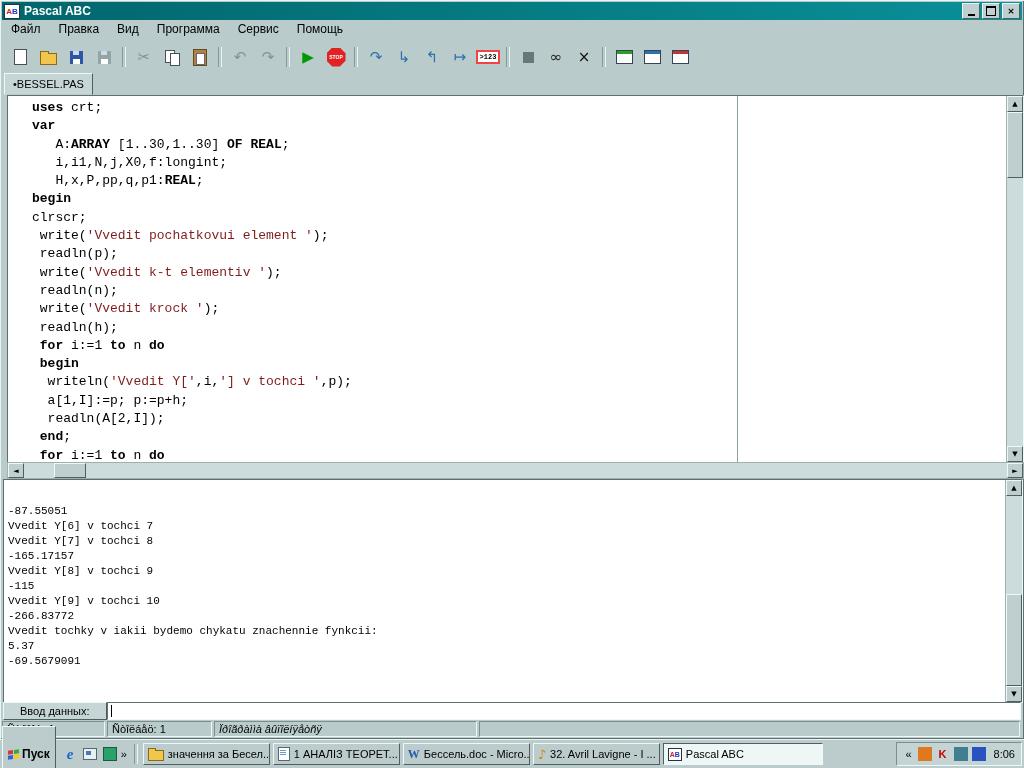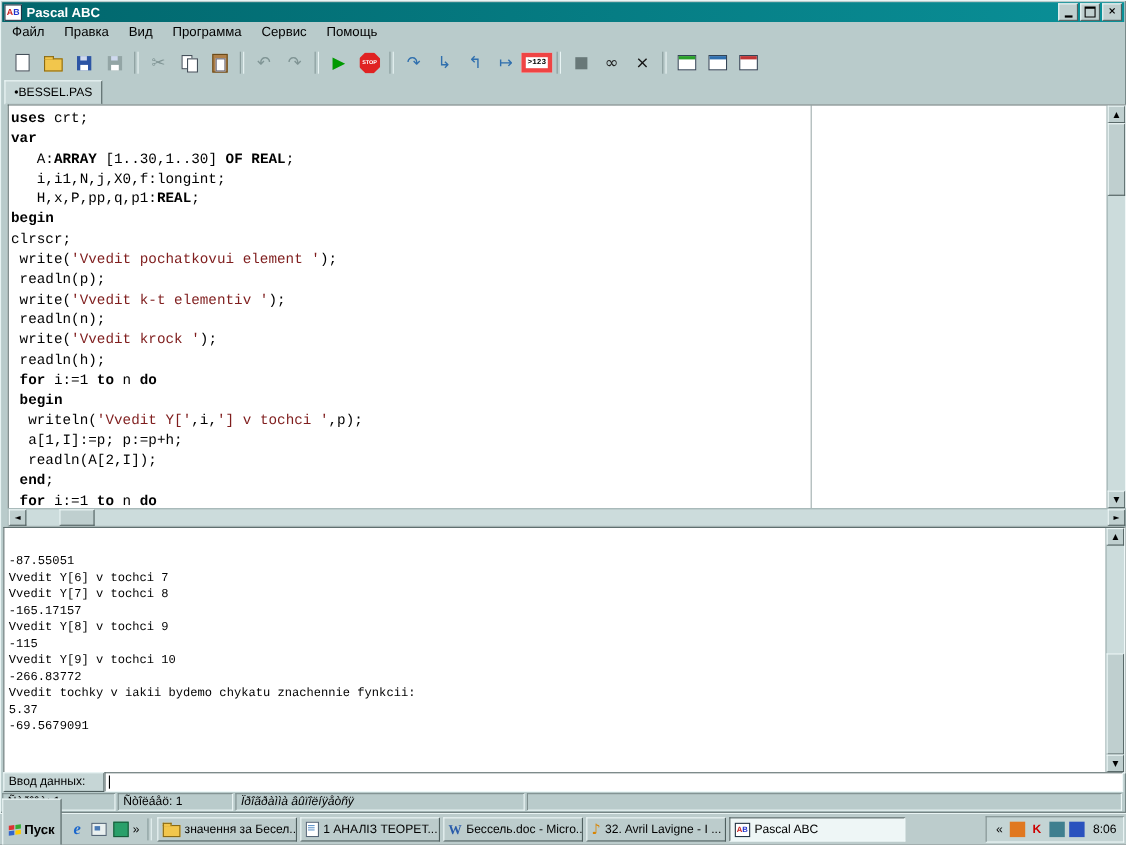--- a/index.html
+++ b/index.html
@@ -41,33 +41,33 @@
   .i-floppy.gray{background:#93a5a5}
   .i-copy{width:15px;height:15px;position:relative}
   .i-copy:before,.i-copy:after{content:"";position:absolute;width:8px;height:11px;background:#fff;border:1px solid #44505a}
   .i-copy:before{left:0;top:0}.i-copy:after{left:5px;top:3px}
   .i-paste{width:12px;height:15px;background:#b08048;border:1px solid #6a4a1a;position:relative}
   .i-paste:after{content:"";position:absolute;left:2px;top:3px;width:7px;height:10px;background:#fff;border:1px solid #667}
   .i-square{width:11px;height:11px;background:#687878;border:1px solid #45525        2}
   .i-stop{width:19px;height:19px;background:#e02222;color:#fff;display:flex;align-items:center;justify-content:center;
           font:bold 5px "Liberation Sans",sans-serif;letter-spacing:0;
           clip-path:polygon(30% 0,70% 0,100% 30%,100% 70%,70% 100%,30% 100%,0 70%,0 30%)}
-  .i-123{border:4px solid #ef4444;background:#fff;font:bold 7px "Liberation Mono",monospace;padding:1px 2px}
+  .i-123{border:2px solid #ef4444;background:#fff;font:bold 7px "Liberation Mono",monospace;padding:1px 2px}
   .i-window{width:15px;height:12px;background:#fff;border:1px solid #345;position:relative}
   .i-window span{position:absolute;left:0;top:0;right:0;height:3px}
 
   
   .tabbar{position:absolute;left:4px;top:72px;right:2px;height:23px;display:flex;align-items:flex-end}
   .tab{height:20px;background:#c6d6d6;border:1px solid;border-color:#eef8f8 #4f5f5f #b9cbcb #eef8f8;
        display:flex;align-items:center;padding:0 8px;font-size:11px;white-space:nowrap}
 
   
   .editor-wrap{position:absolute;left:7px;top:95px;width:1015px;height:366px;display:flex;
                border:1px solid;border-color:#5f6f6f #eef8f8 #eef8f8 #5f6f6f;background:#fff;overflow:hidden}
-  .editor{flex:1;overflow:hidden;padding:3px 0 0 2px;background:#fff}
+  .editor{flex:1;overflow:hidden;padding:3px 0 0 24px;background:#fff}
   .code-line{font-family:"Liberation Mono","DejaVu Sans Mono",monospace;font-size:13px;line-height:18.3px;white-space:pre}
   .code-line .k{font-weight:bold}
   .code-line .s{color:#7f1d1d}
   .editor-split{width:1px;background:#8fa0a0}
   .editor-right{width:268px;background:#fff}
   .vscroll{width:16px;background:#ccdcdc;border-left:1px solid #9fb0b0;position:relative}
   .sb-btn{position:absolute;left:0;width:14px;height:14px;background:#bfcfcf;border:1px solid;
           border-color:#eef8f8 #4f5f5f #4f5f5f #eef8f8;display:flex;align-items:center;justify-content:center;
           font-family:"DejaVu Sans",sans-serif;font-size:7px}
   .sb-up{top:0}.sb-down{bottom:0}
@@ -85,21 +85,21 @@
 
   
   .output-wrap{position:absolute;left:3px;top:479px;width:1018px;height:222px;display:flex;
                border:1px solid;border-color:#5f6f6f #eef8f8 #eef8f8 #5f6f6f;background:#fff;overflow:hidden}
   .console{flex:1;padding:24px 4px;overflow:hidden}
   .console-line{font-family:"Liberation Mono","DejaVu Sans Mono",monospace;font-size:11px;line-height:15px;white-space:pre}
 
   
   .inputbar{position:absolute;left:3px;top:702px;width:1018px;height:18px;display:flex;align-items:stretch}
   .input-label{width:86px;background:#c6d6d6;border:1px solid;border-color:#eef8f8 #4f5f5f #4f5f5f #eef8f8;
-               font-size:11px;display:flex;align-items:center;padding-left:4px;white-space:nowrap}
+               font-size:11px;display:flex;align-items:center;padding-left:16px;white-space:nowrap}
   .input-field{flex:1;background:#fff;border:1px solid;border-color:#5f6f6f #eef8f8 #eef8f8 #5f6f6f;
                display:flex;align-items:center;padding-left:3px}
   .caret{display:inline-block;width:1px;height:12px;background:#000}
 
   
   .statusbar{position:absolute;left:2px;top:721px;width:1020px;height:16px;display:flex}
   .status-panel{border:1px solid;border-color:#7e8e8e #eef8f8 #eef8f8 #7e8e8e;font-size:11px;
                 padding:1px 4px;margin-right:2px;white-space:nowrap;overflow:hidden}
 
   

